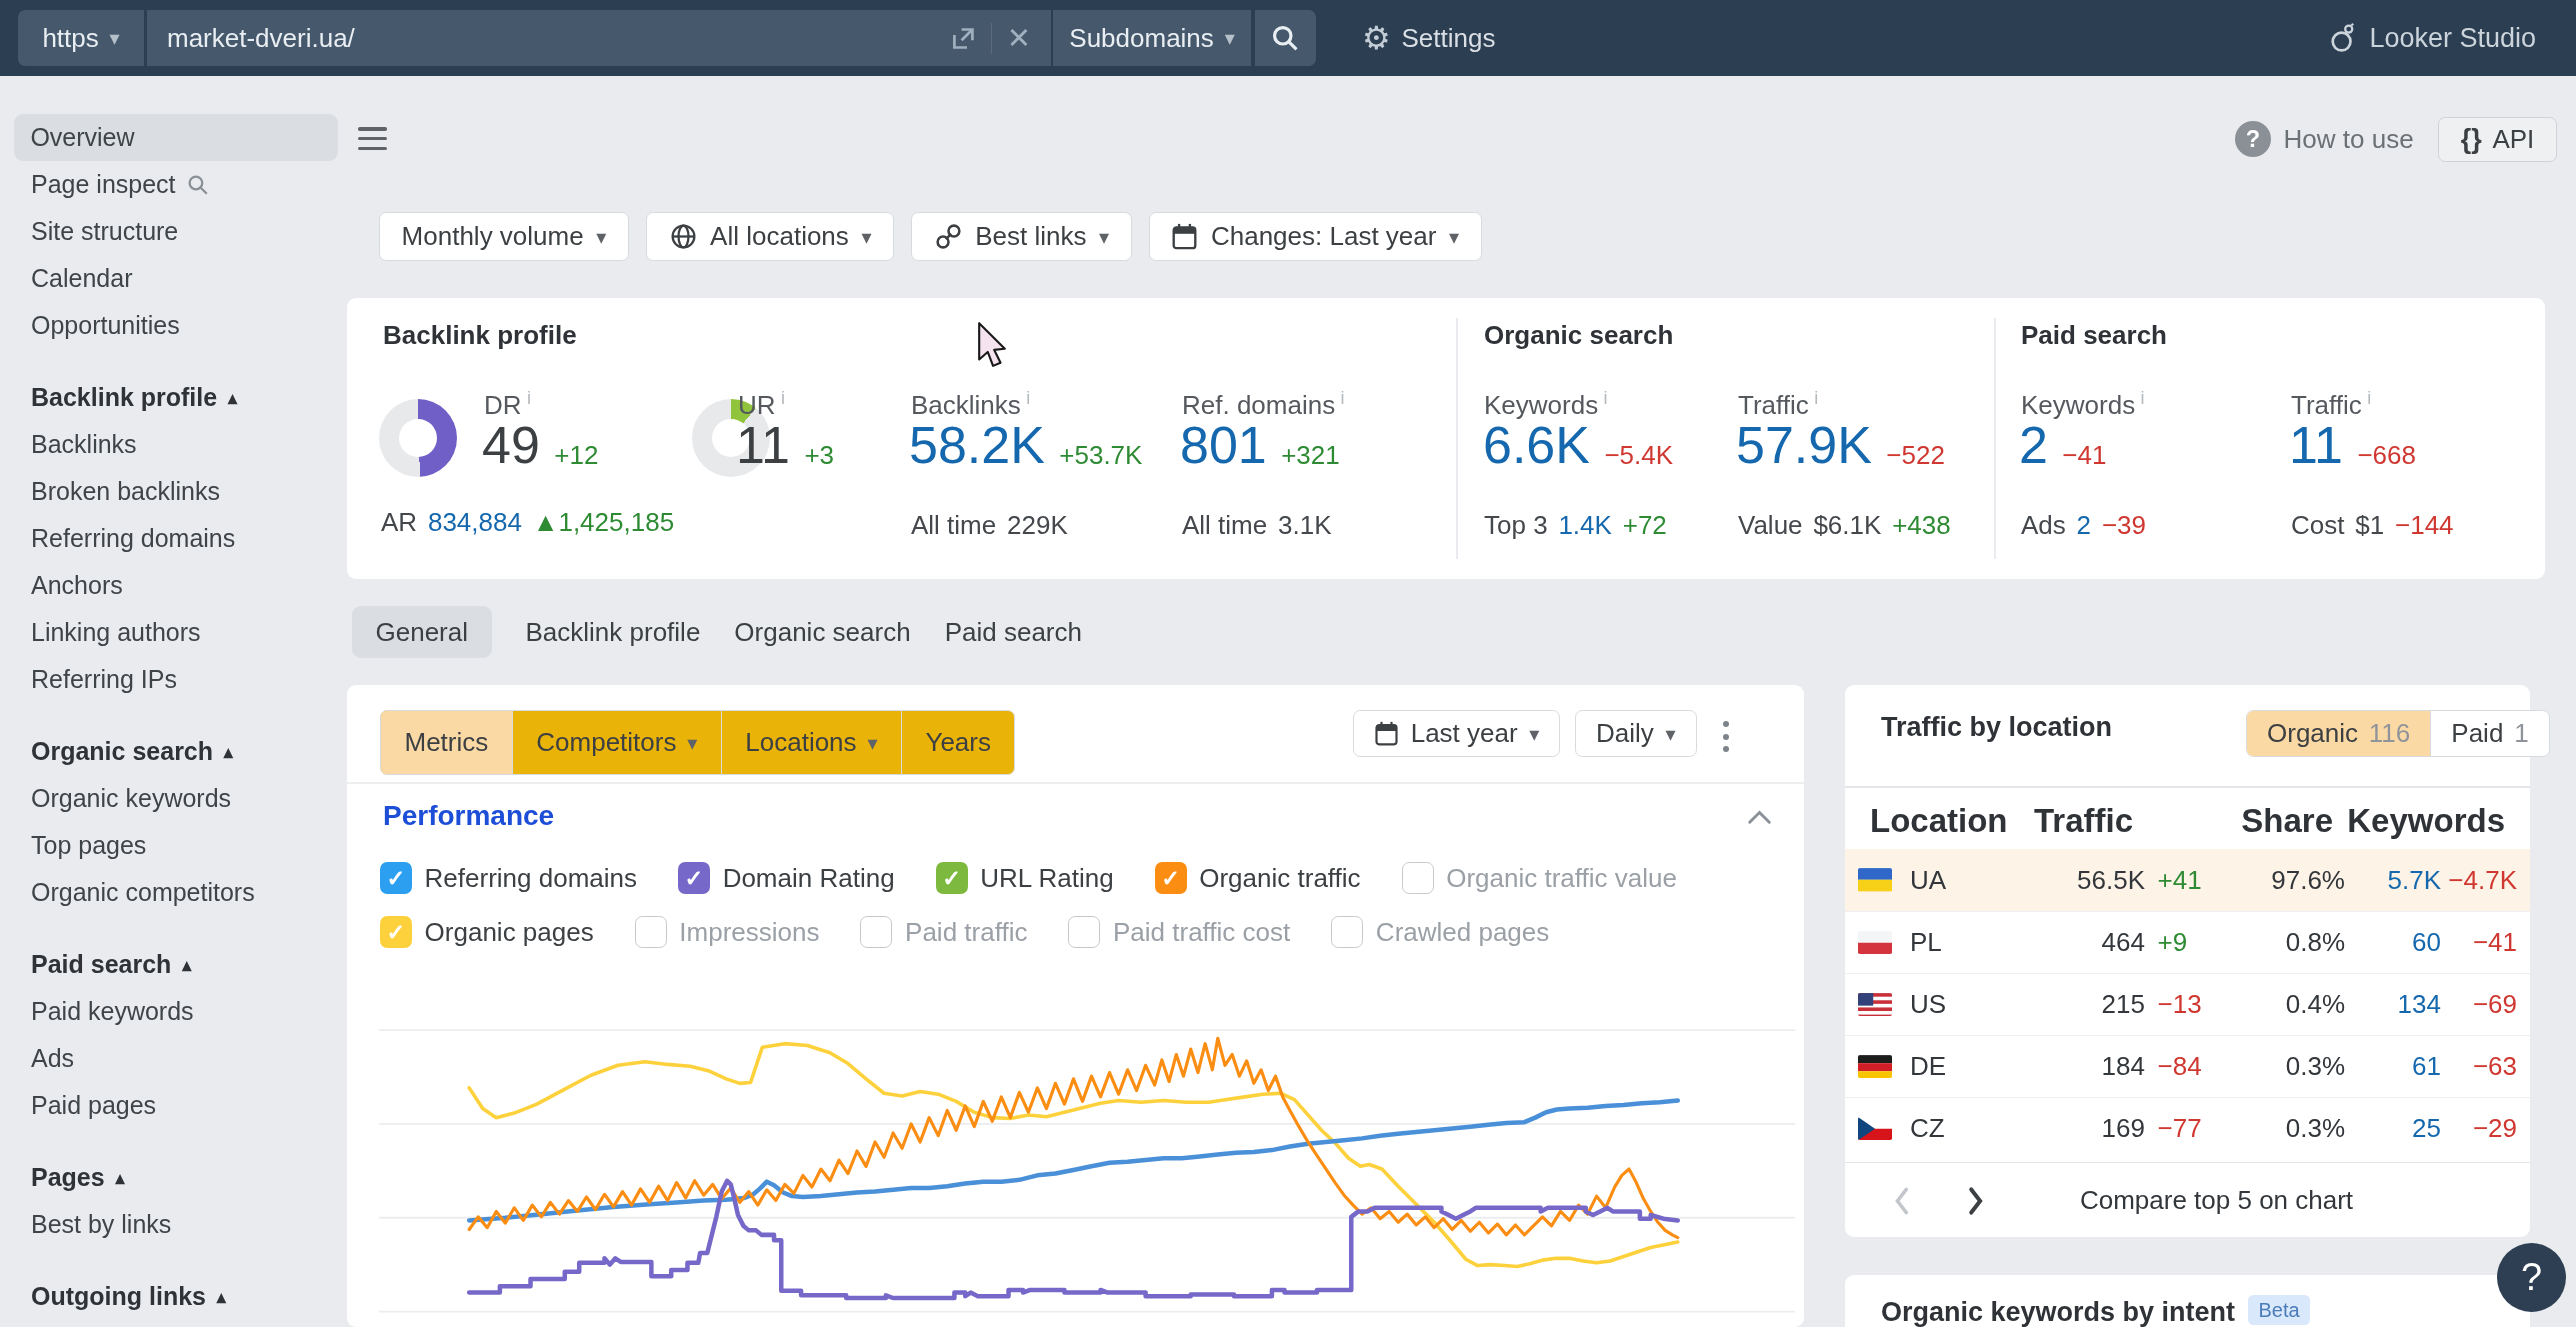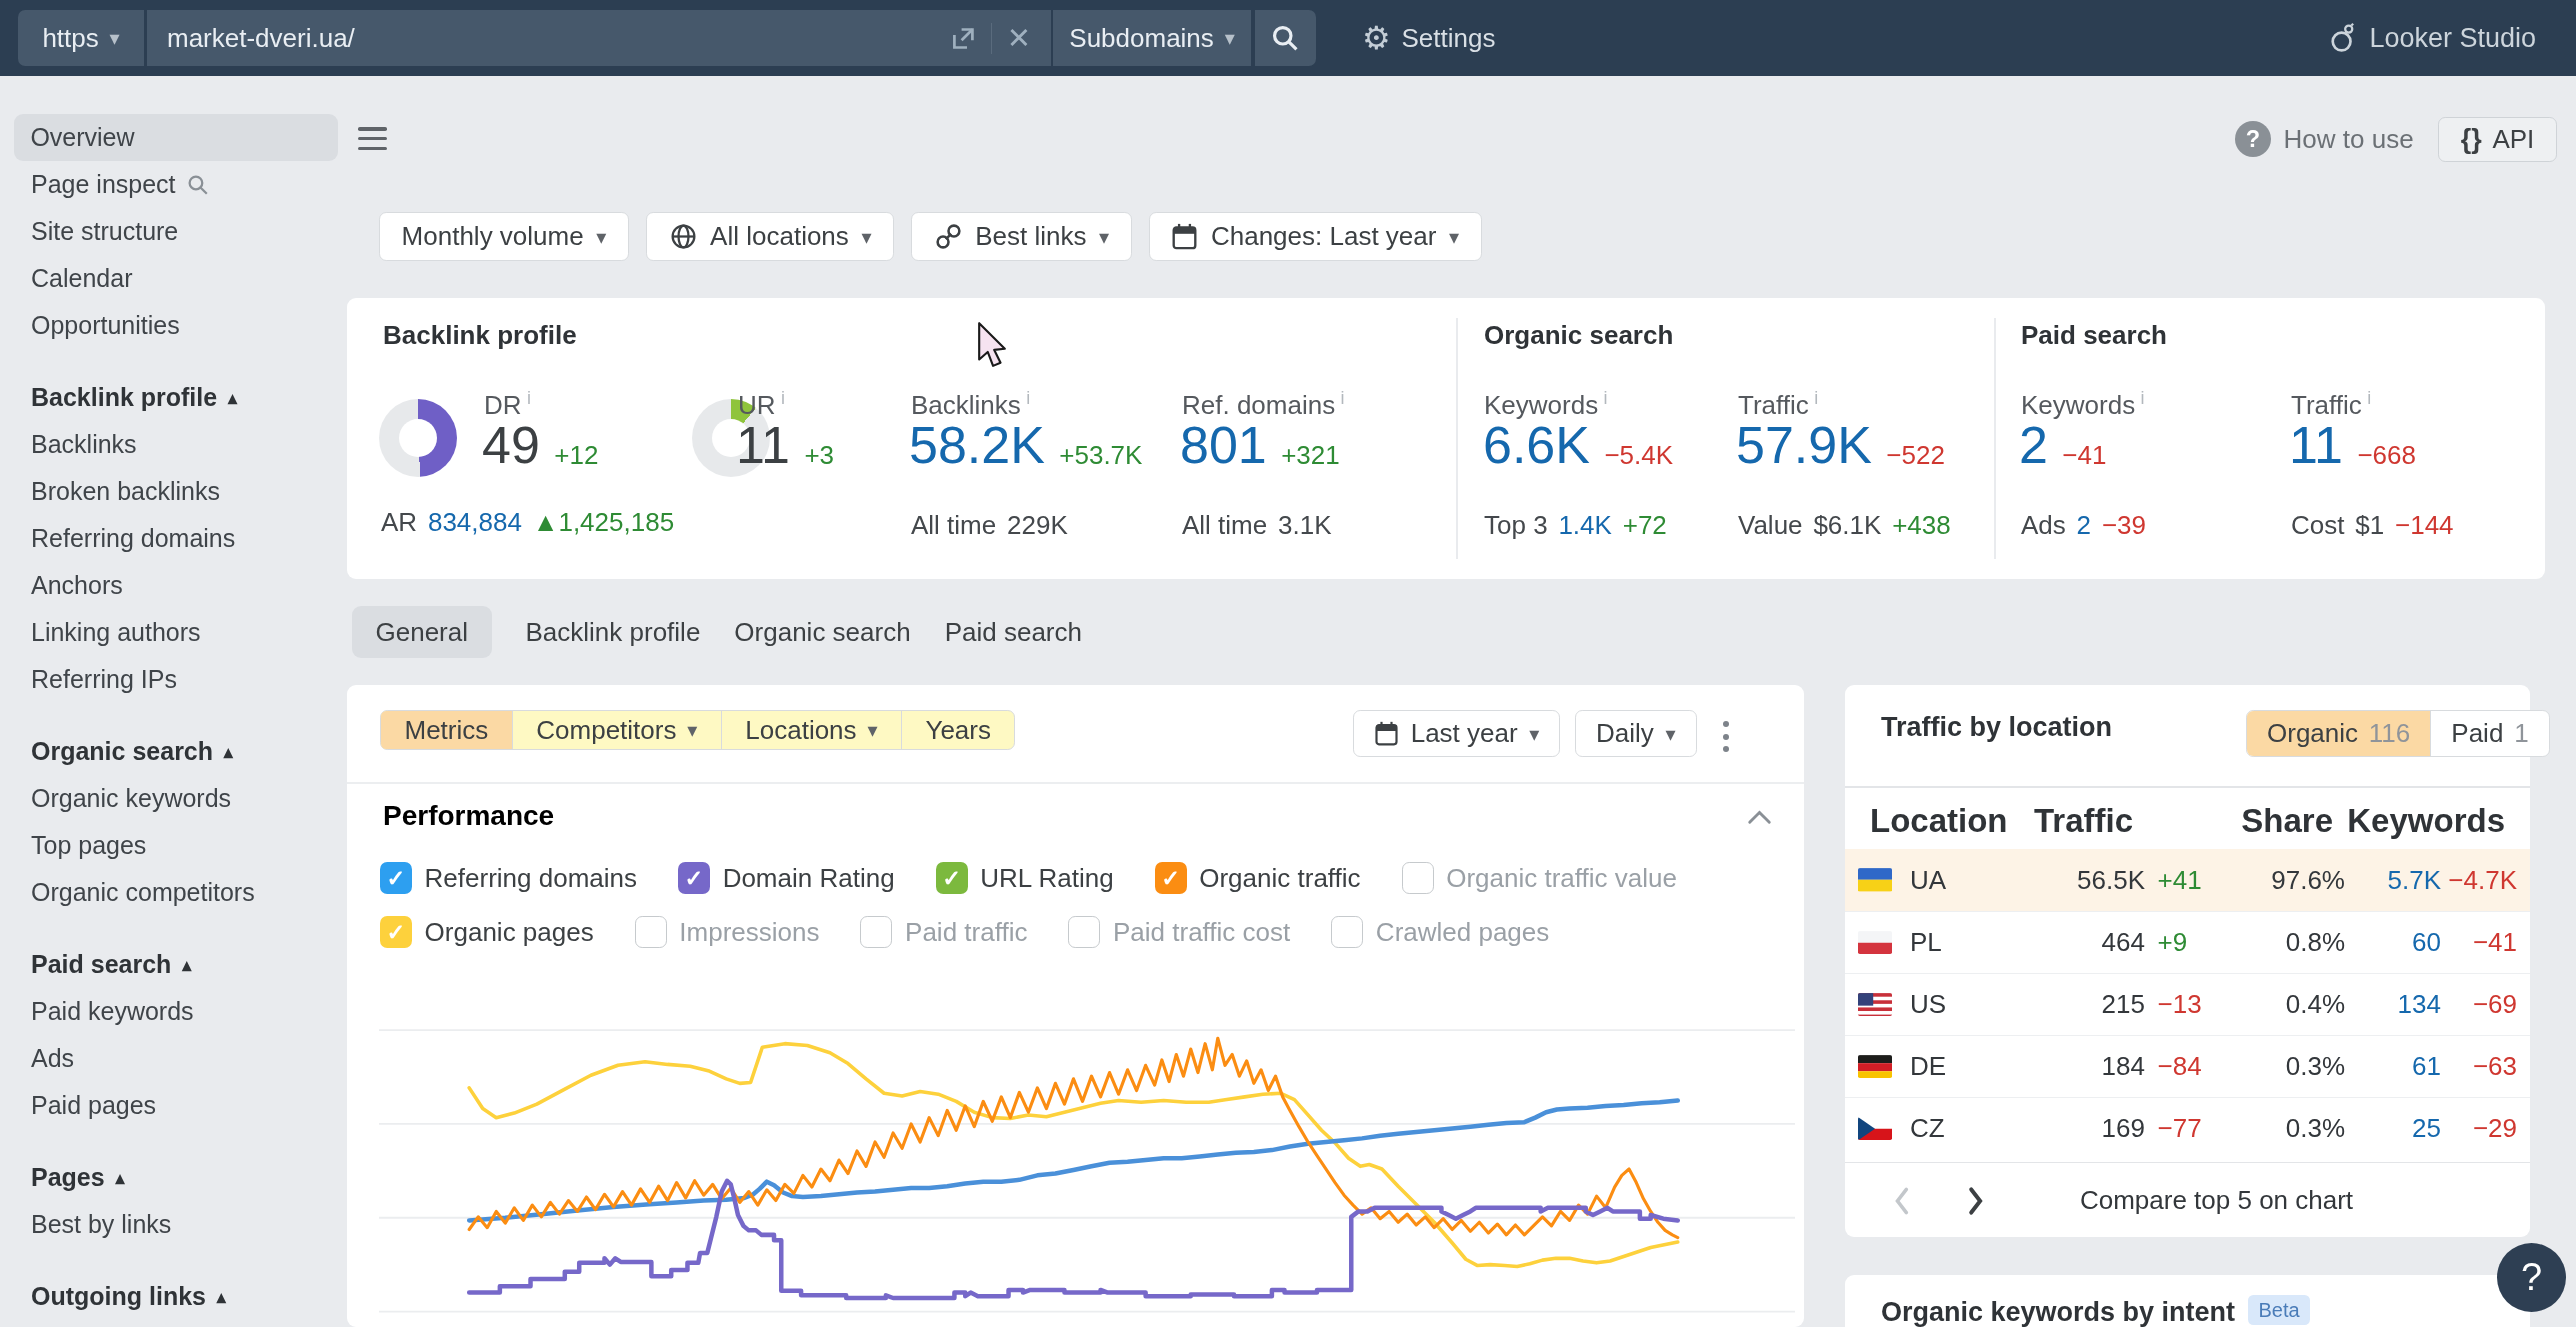--- a/index.html
+++ b/index.html
@@ -65,32 +65,32 @@
   .donut{position:absolute;width:78px;height:78px;border-radius:50%;}
   .donut::after{content:'';position:absolute;inset:20px;background:#fff;border-radius:50%;}
   .stat-div{position:absolute;top:20px;bottom:20px;width:1.8px;background:#e9ebee;}
   
   .tabs{position:absolute;left:352px;top:606px;height:52px;display:flex;gap:34px;align-items:center;
         font-size:26px;color:#3c4043;}
   .tab{display:flex;align-items:center;height:52px;}
   .tab.active{background:#dadde1;border-radius:9px;padding:0 23.5px;}
   
   .chart-card{left:347px;top:685px;width:1457px;height:642px;}
-  .seg-group{position:absolute;left:33px;top:25px;height:40px;border:1.8px solid #d8dbde;border-radius:7.2px;
-             display:flex;background:#fef9c3;box-sizing:border-box;text-align:center;}
+  .seg-group{position:absolute;left:33px;top:25px;height:65px;border:1.8px solid #d8dbde;border-radius:7.2px;
+             display:flex;background:#eab308;box-sizing:border-box;text-align:center;}
   .seg{display:flex;align-items:center;gap:10.8px;padding:0 23.5px;font-size:26px;color:#3c4043;
        border-left:1.8px solid #d8dbde;}
   .seg:first-child{border-left:none;}
   .seg.active{background:#fbd9a4;border-radius:5.4px 0 0 5.4px;}
   .tool-btn{position:absolute;top:25px;height:47px;border:1.8px solid #d8dbde;border-radius:7.2px;background:#fff;
             display:flex;align-items:center;gap:11.7px;padding:0 20px;font-size:26px;color:#3c4043;box-sizing:border-box;}
   .kebab{position:absolute;left:1376px;top:36px;width:7.2px;}
   .kebab div{width:6.3px;height:6.3px;border-radius:50%;background:#7d838a;margin-bottom:6.3px;}
   .hdiv{position:absolute;left:0;right:0;height:1.8px;background:#eceef0;}
-  .perf-title{position:absolute;left:36px;top:115px;font-size:28px;font-weight:bold;color:#000000;}
+  .perf-title{position:absolute;left:36px;top:115px;font-size:28px;font-weight:bold;color:#1d4ed8;}
   .cb-row{position:absolute;left:33px;display:flex;gap:41px;}
   .cb{display:flex;align-items:center;gap:12.6px;font-size:26px;color:#3c4043;}
   .cb .box{width:32px;height:32px;border-radius:7.2px;border:1.8px solid #c6cacd;background:#fff;color:#fff;
            font-size:22.5px;font-weight:bold;display:flex;align-items:center;justify-content:center;box-sizing:border-box;}
   .cb .box.on{border:none;}
   .cb-label.muted{color:#9aa0a6;}
   
   .loc-card{left:1845px;top:685px;width:685px;height:552px;}
   .loc-title{position:absolute;left:36px;top:27px;font-size:27px;font-weight:bold;color:#2f3337;}
   .toggle{position:absolute;left:401px;top:25px;height:47px;display:flex;border:1.8px solid #d8dbde;

